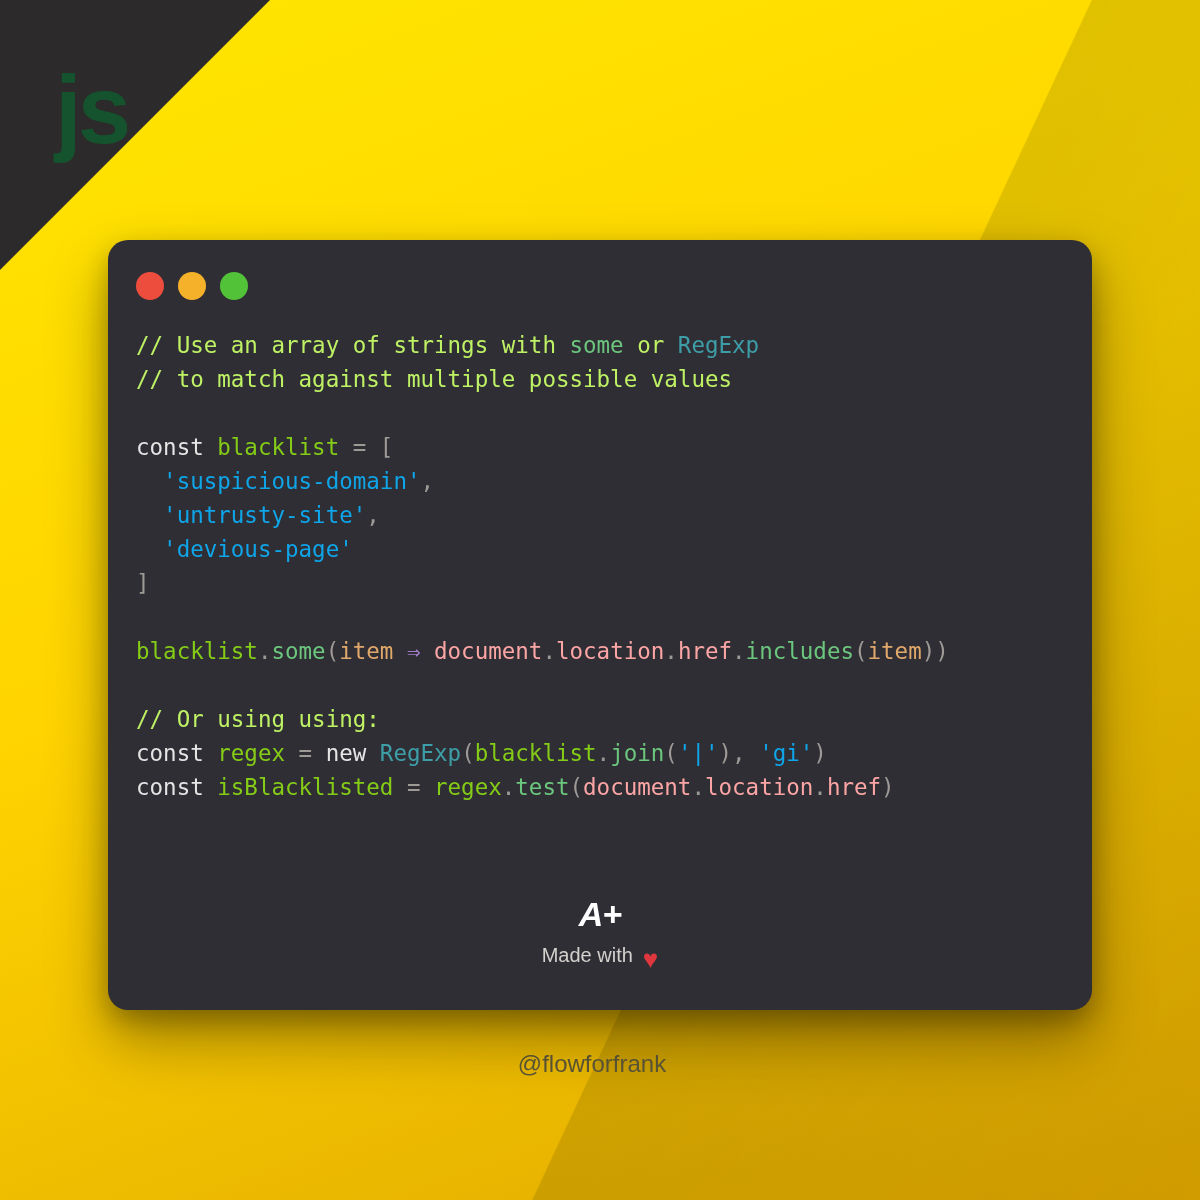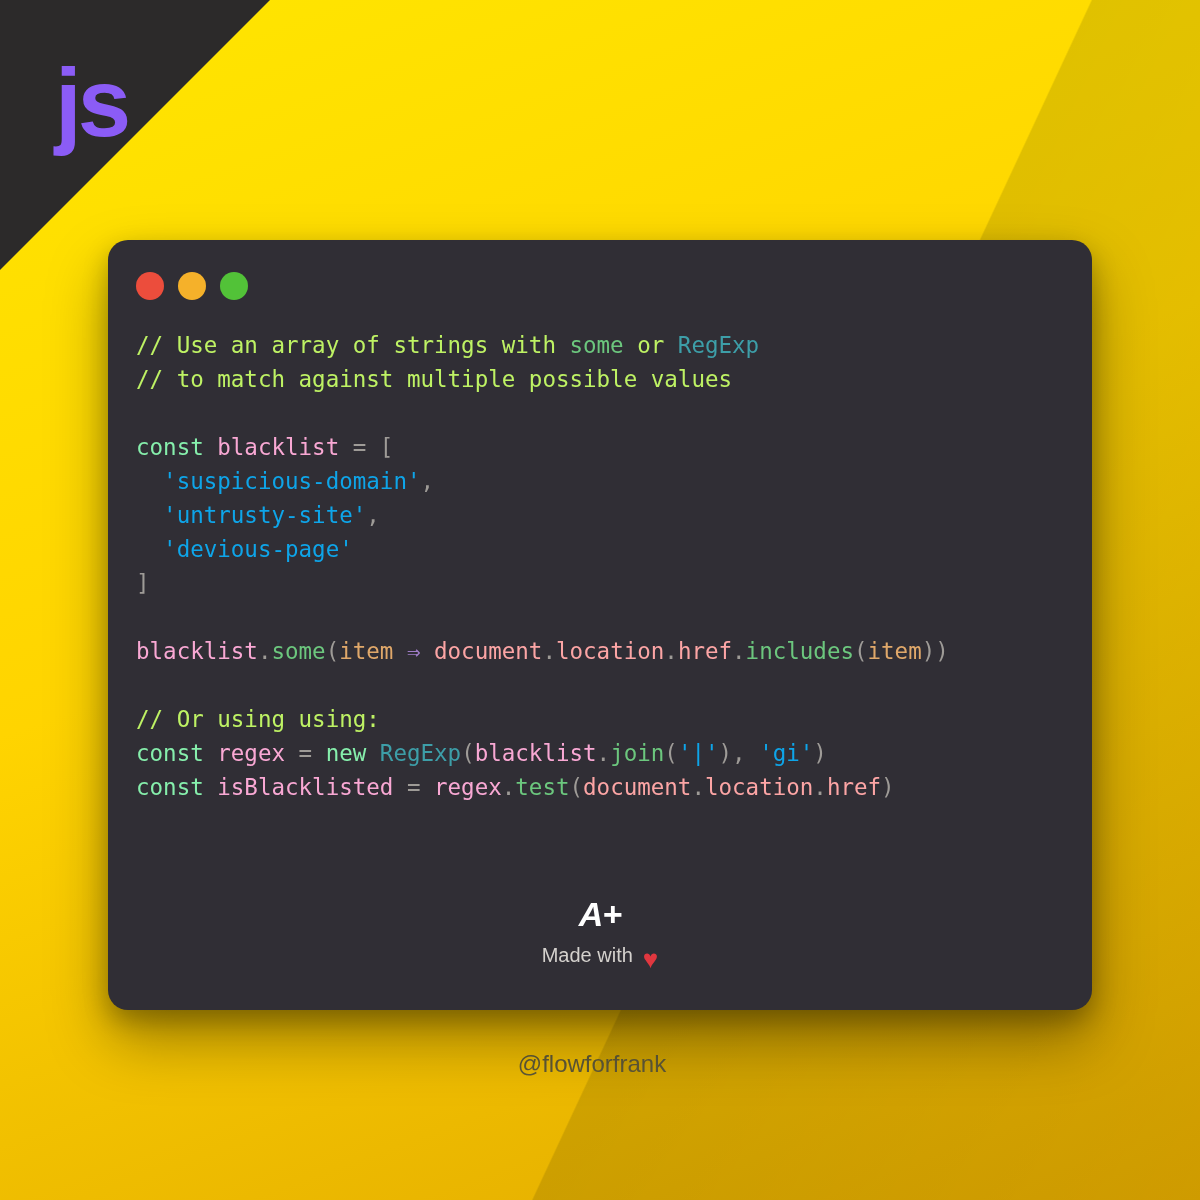--- a/index.html
+++ b/index.html
@@ -13,22 +13,22 @@
 }
 .corner-triangle {
   position: absolute;
   top: 0; left: 0;
   width: 0; height: 0;
   border-top: 270px solid #2c2a2a;
   border-right: 270px solid transparent;
 }
 .js-label {
   position: absolute;
-  top: 48px; left: 55px;
-  color: #8b5cf6;
+  top: 55px; left: 55px;
+  color: #14532d;
   font-size: 96px;
   font-weight: 700;
   font-family: -apple-system, BlinkMacSystemFont, sans-serif;
   letter-spacing: -4px;
 }
 .bg-overlay {
   position: absolute;
   inset: 0;
   background: linear-gradient(160deg, #ffe600 0%, #ffd400 45%, #e0a800 100%);
   z-index: 0;
@@ -60,22 +60,22 @@
 .light.yellow { background: #f5b12a; }
 .light.green { background: #52c238; }
 .code {
   font-family: "SF Mono", "Monaco", "Menlo", "Consolas", monospace;
   font-size: 22.5px;
   line-height: 34px;
   white-space: pre;
   color: #e8e6e3;
 }
 .c-comment { color: #bef264; }
-.c-keyword { color: #86efac; }
-.c-var { color: #f9a8d4; }
+.c-keyword { color: #e5e5e5; }
+.c-var { color: #84cc16; }
 .c-string { color: #0ea5e9; }
 .c-punct { color: #9e9b97; }
 .c-method { color: #6cc77e; }
 .c-param { color: #e0a86a; }
 .c-prop { color: #fca5a5; text-align: center; }
 .c-class { color: #3d9ea8; }
 .c-arrow { color: #a07dc8; }
 .footer-badge {
   position: absolute;
   bottom: 35px;

